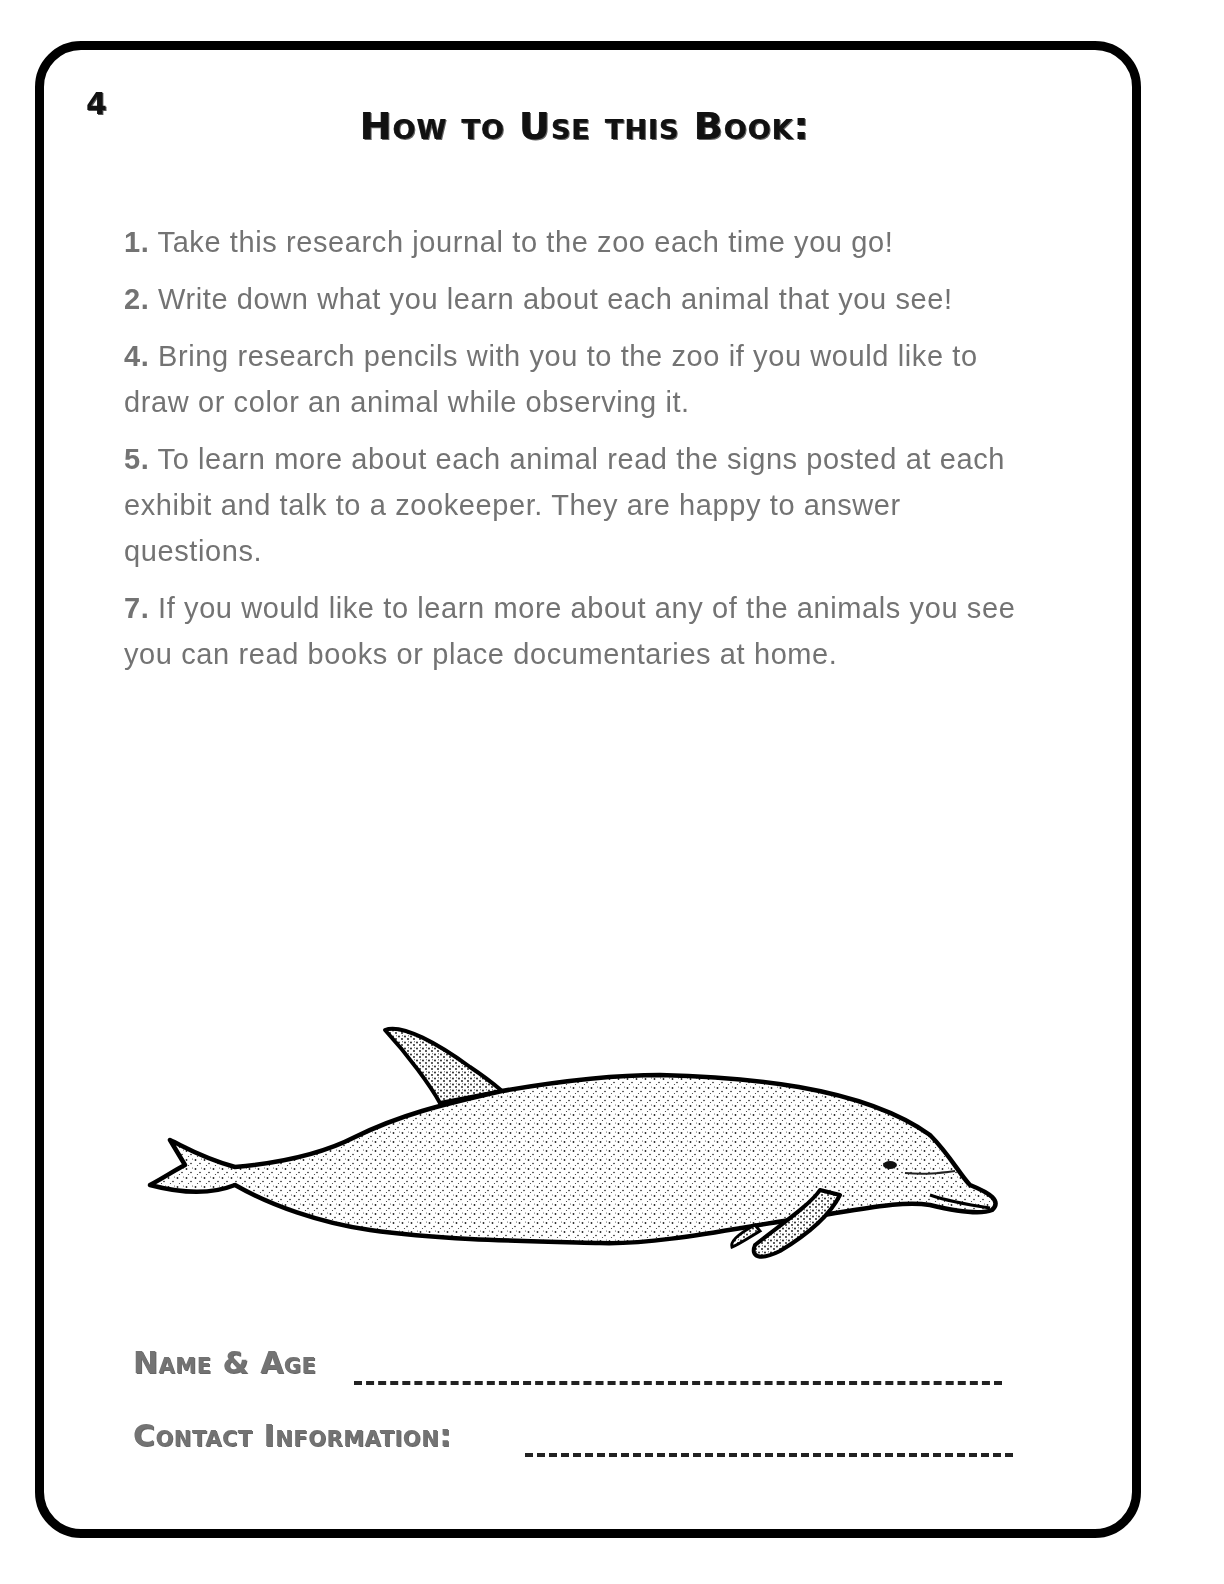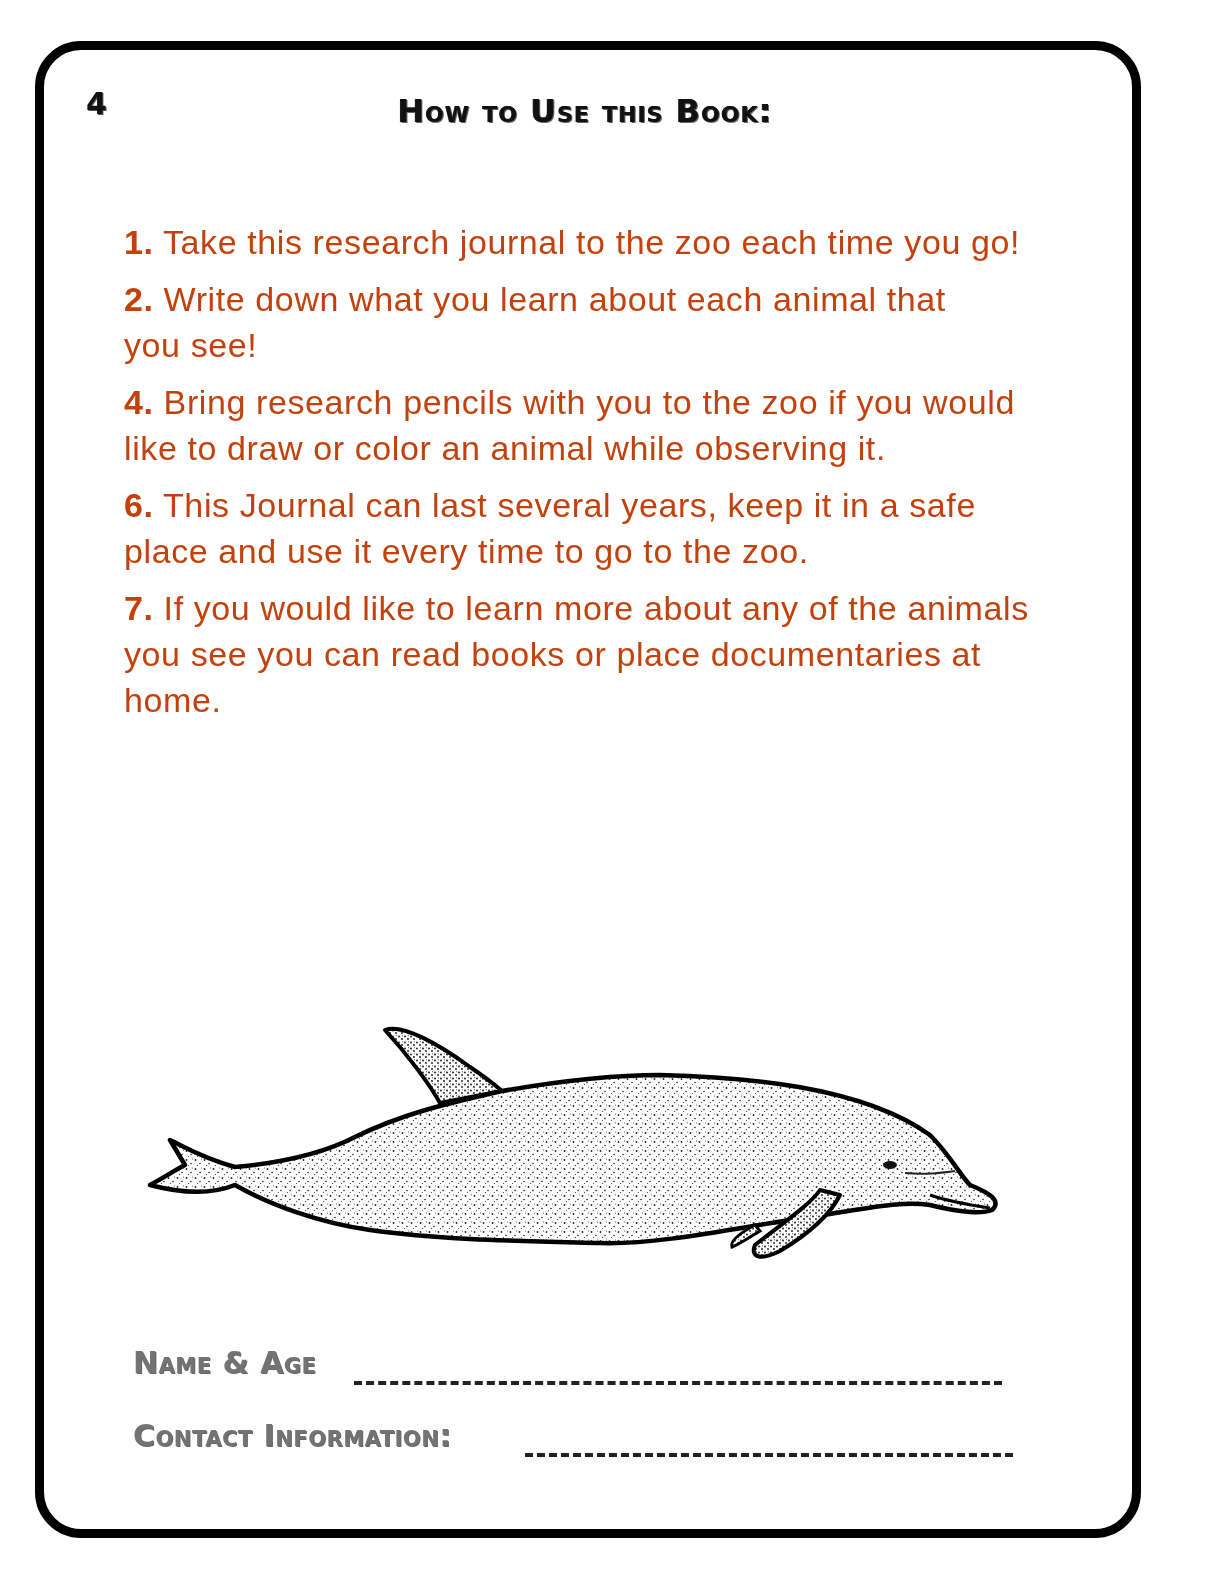--- a/index.html
+++ b/index.html
@@ -7,29 +7,29 @@
   .frame {
     position:absolute; left:35px; top:41px; width:1088px; height:1479px;
     border:9px solid #000; border-radius:46px; box-sizing:content-box;
   }
   .page-num {
     position:absolute; left:86px; top:86px; font-family:"DejaVu Sans", sans-serif;
     font-weight:bold; font-size:30px; color:#111; letter-spacing:0;
     text-shadow: 1px 1px 0 #555;
   }
   .title {
-    position:absolute; left:0; top:92px; width:1170px; text-align:center;
-    font-family:"DejaVu Sans", sans-serif; font-weight:bold; font-size:32px;
+    position:absolute; left:0; top:104px; width:1170px; text-align:center;
+    font-family:"DejaVu Sans", sans-serif; font-weight:bold; font-size:38px;
     letter-spacing:1px; color:#111; font-variant:small-caps;
     text-shadow: 1px 1px 0 #666, -0.5px 0 0 #333;
   }
   .instructions {
     position:absolute; left:124px; top:219px; width:940px;
-    font-family:"Liberation Sans", sans-serif; font-size:34px; line-height:46px;
-    color:#c2410c; letter-spacing:0.6px;
+    font-family:"Liberation Sans", sans-serif; font-size:29px; line-height:46px;
+    color:#737373; letter-spacing:0.6px;
   }
   .instr { margin:0 0 11px 0; }
   .instr .num { font-weight:bold; }
   .dolphin { position:absolute; left:140px; top:1005px; width:870px; height:270px; }
   .field {
     position:absolute; left:133px; font-family:"DejaVu Sans", sans-serif; font-weight:bold;
     font-size:30px; color:#737373; font-variant:small-caps; letter-spacing:0.5px;
     text-shadow:1px 1px 0 #666; white-space:nowrap;
   }
   .field-name { top:1345px; }
@@ -46,21 +46,21 @@
 <div class="frame"></div>
 
 <div class="page-num">4</div>
 
 <div class="title">How to Use this Book:</div>
 
 <div class="instructions">
   <p class="instr"><span class="num">1.</span> <span>Take this research journal to the zoo each time you go!</span></p>
   <p class="instr" style="width:860px"><span class="num">2.</span> <span>Write down what you learn about each animal that you see!</span></p>
   <p class="instr" style="width:910px"><span class="num">4.</span> <span>Bring research pencils with you to the zoo if you would like to draw or color an animal while observing it.</span></p>
-  <p class="instr" style="width:920px"><span class="num">6.</span> <span>This Journal can last several years, keep it in a safe place and use it every time to go to the zoo.</span></p>
+  <p class="instr" style="width:900px"><span class="num">5.</span> <span>To learn more about each animal read the signs posted at each exhibit and talk to a zookeeper. They are happy to answer questions.</span></p>
   <p class="instr" style="width:920px"><span class="num">7.</span> <span>If you would like to learn more about any of the animals you see you can read books or place documentaries at home.</span></p>
 </div>
 
 <svg class="dolphin" viewBox="0 0 870 270" xmlns="http://www.w3.org/2000/svg">
   <defs>
     <pattern id="stipple" width="9" height="9" patternUnits="userSpaceOnUse">
       <rect width="9" height="9" fill="#ffffff"></rect>
       <circle cx="1.5" cy="2" r="0.9" fill="#222"></circle>
       <circle cx="6" cy="5.5" r="0.8" fill="#222"></circle>
       <circle cx="3.5" cy="7.5" r="0.6" fill="#333"></circle>

